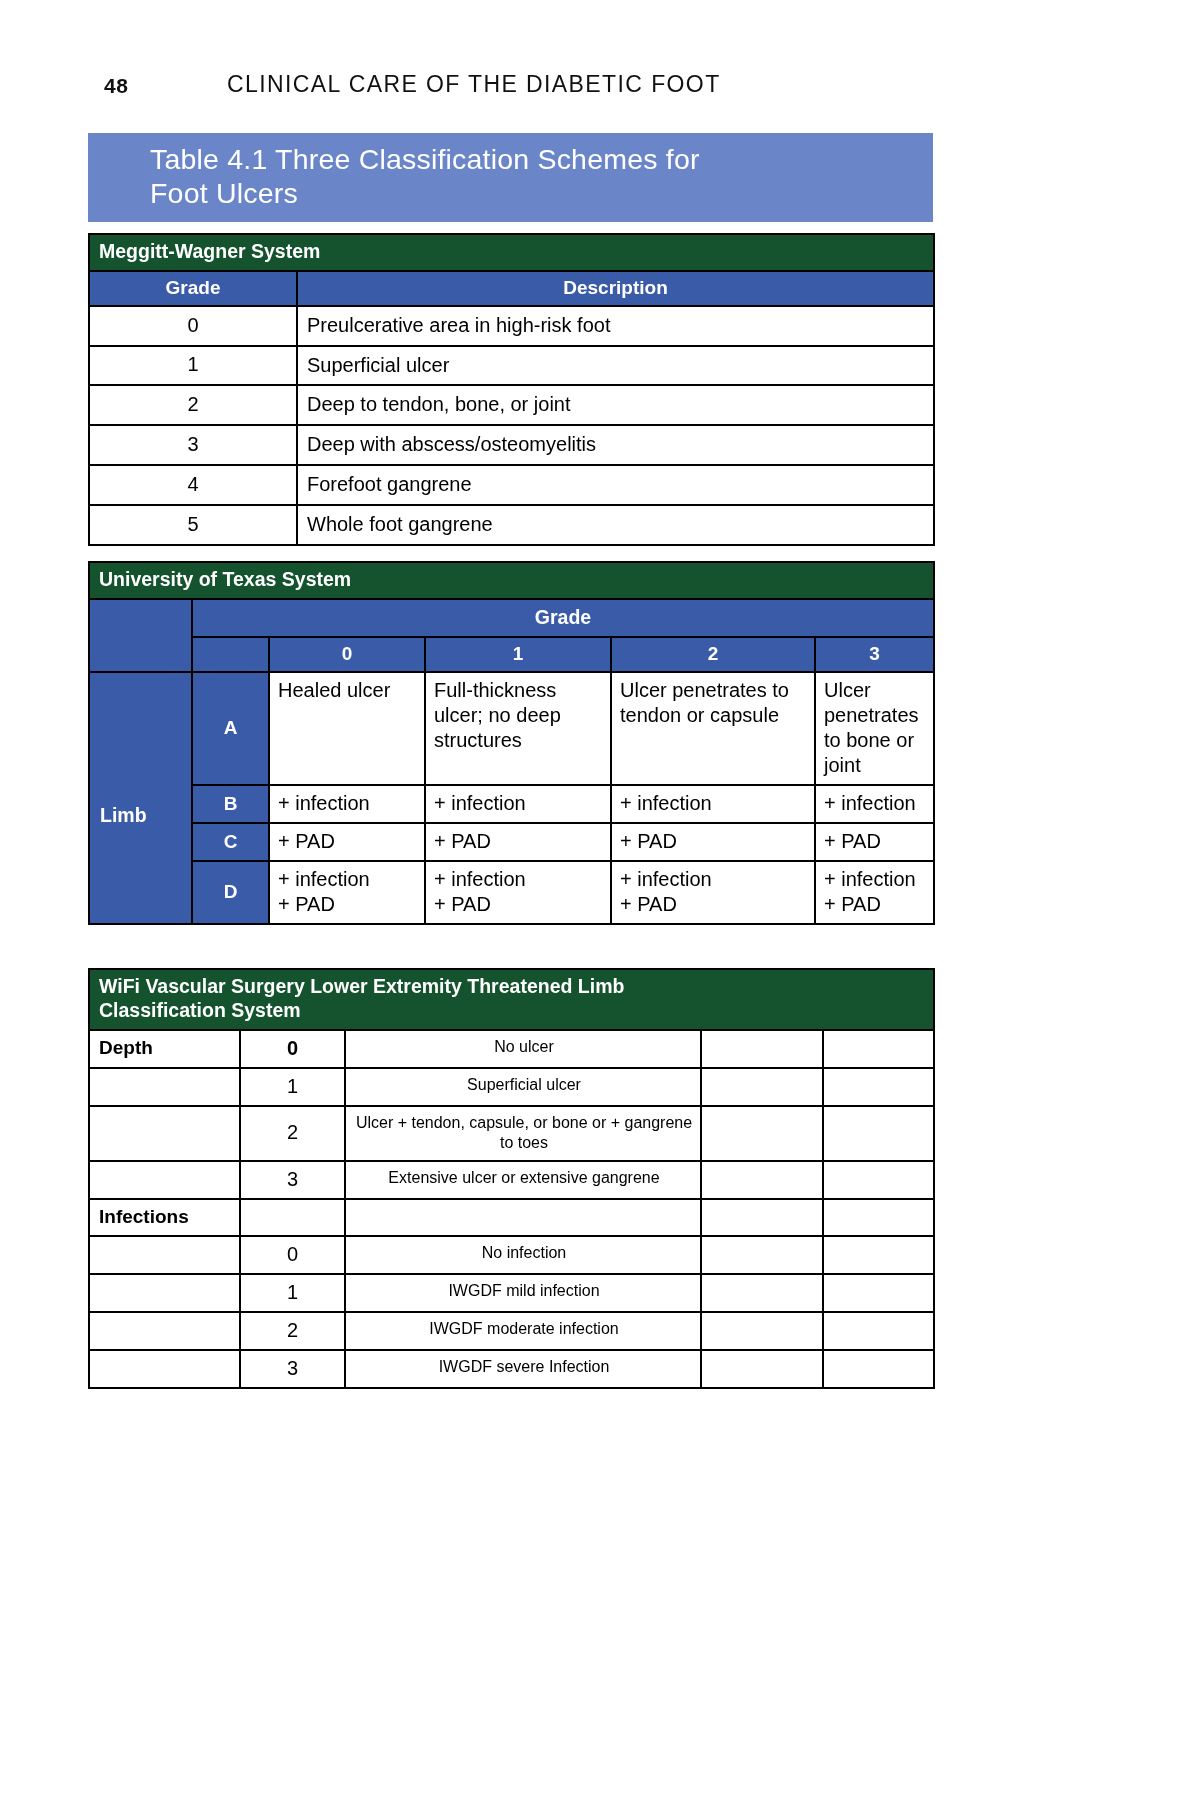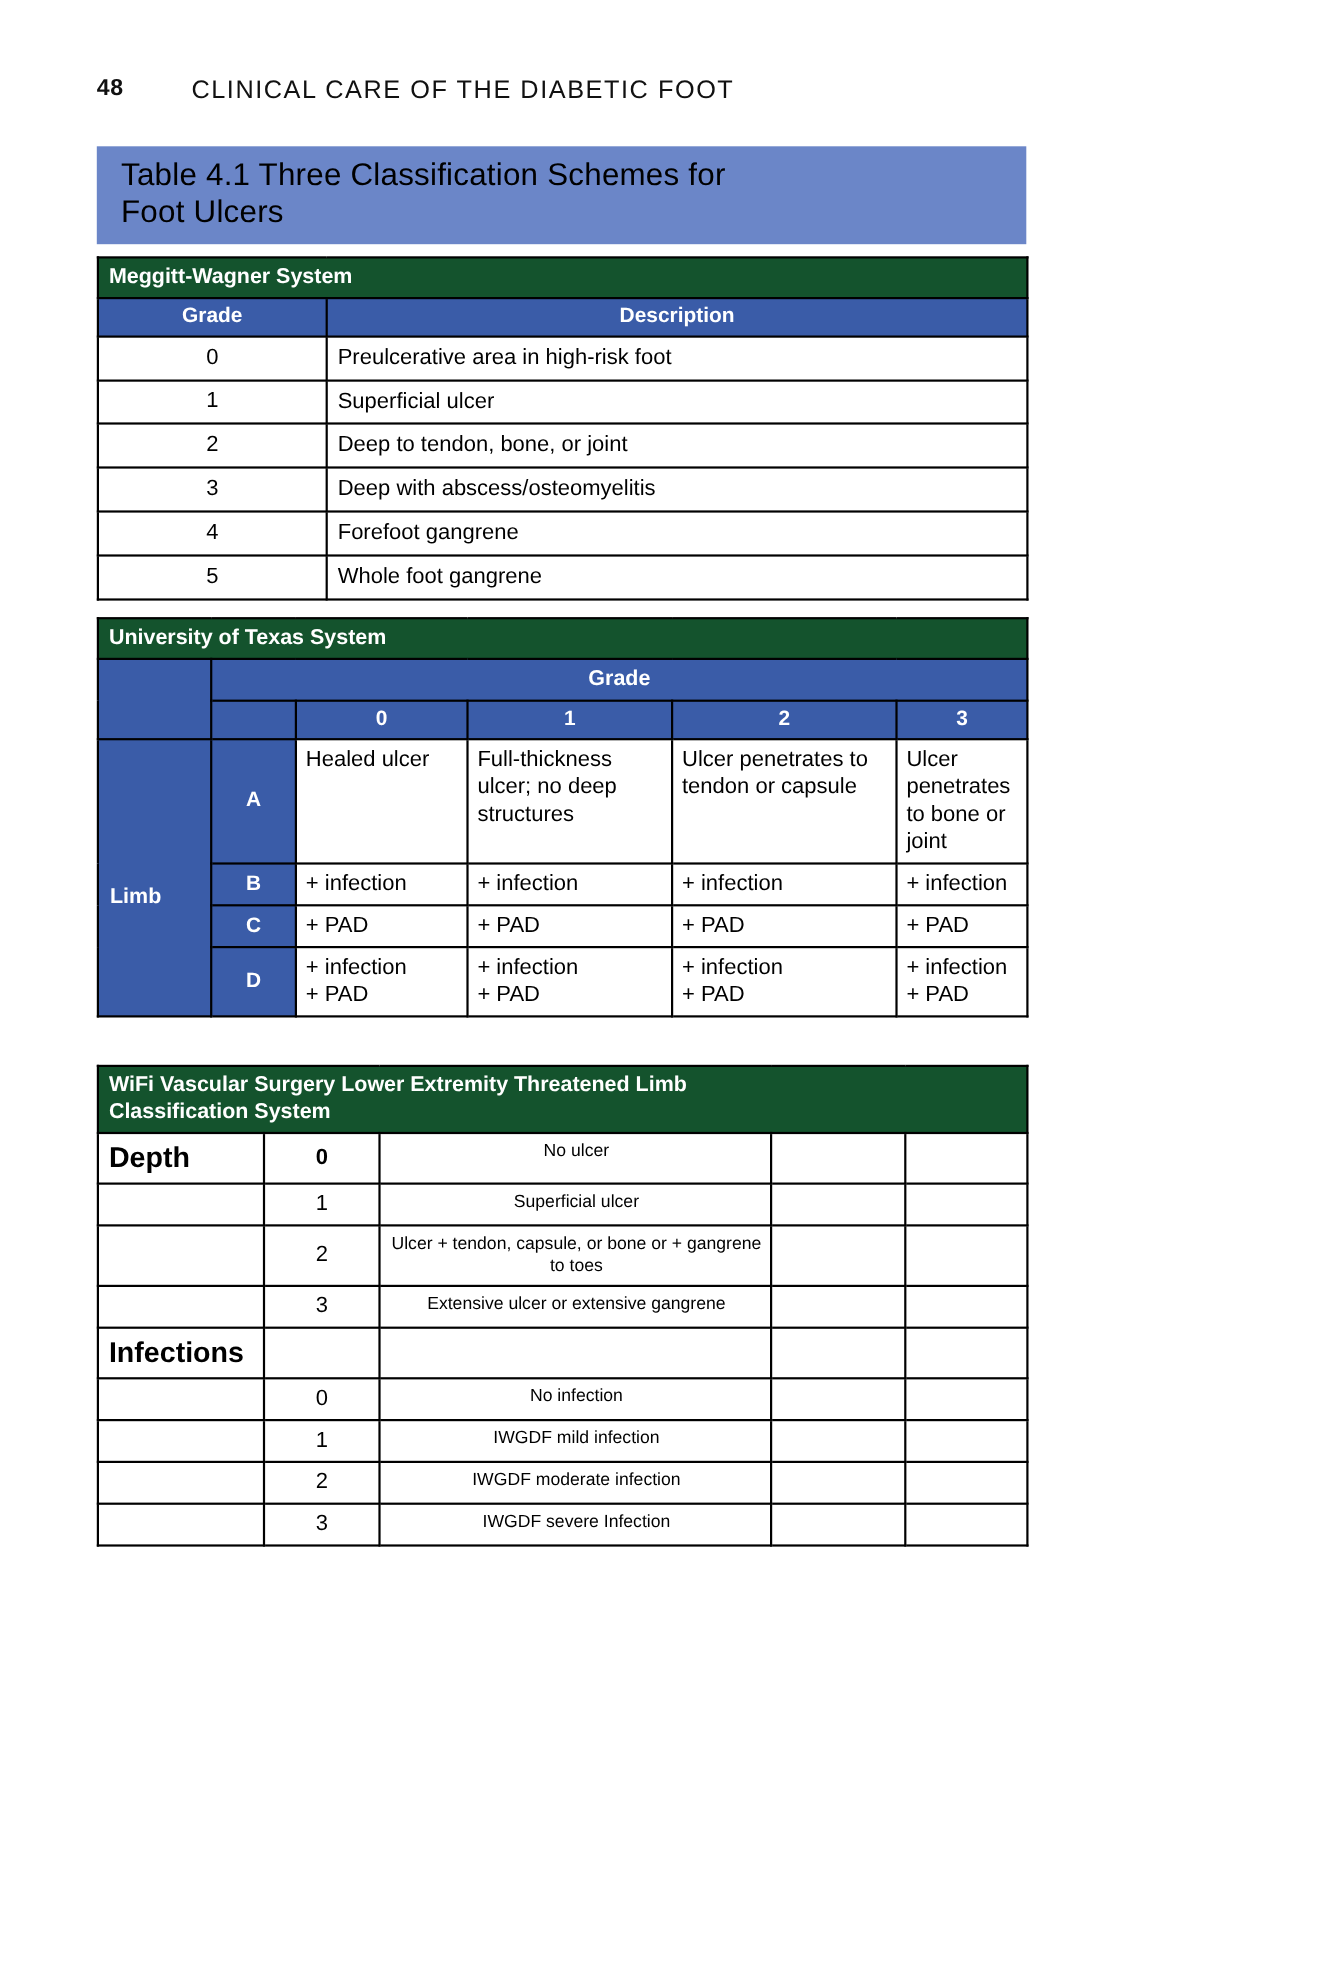--- a/index.html
+++ b/index.html
@@ -18,26 +18,27 @@
   .page {
     position: absolute;
     left: 0; top: 0;
     width: 1200px;
     height: 1800px;
     background: #ffffff;
   }
   
   .runhead {
     position: absolute;
-    left: 88px;
+    left: 104px;
     top: 68px;
     width: 860px;
     height: 30px;
     display: flex;
-    align-items: flex-start;
+    align-items: flex-end;
+    gap: 37px;
   }
   .runhead .pagenum {
     font-size: 21px;
     font-weight: bold;
     letter-spacing: 0.5px;
     color: #111;
     width: 86px;
   }
   .runhead .bookname {
     font-size: 23px;
@@ -52,25 +53,26 @@
     position: absolute;
     left: 88px;
     top: 133px;
     width: 845px;
     min-height: 78px;
     background: #6b86c8;
     box-sizing: border-box;
     padding: 10px 18px 12px 22px;
   }
   .title-banner .ttl {
-    color: #000000;
+    color: #ffffff;
     font-size: 28.5px;
     font-weight: 400;
     line-height: 1.18;
     letter-spacing: 0.2px;
+    margin-left: 40px;
   }
 
   
   .tbl {
     position: absolute;
     border-collapse: collapse;
     table-layout: fixed;
     border: 2.5px solid #000;
     background: #fff;
   }
@@ -179,21 +181,21 @@
   .wifi-num.plain { font-weight: normal; }
   .wifi-desc {
     text-align: center;
     font-size: 16px;
     padding: 6px 6px 7px 8px !important;
     vertical-align: top !important;
     line-height: 1.26;
   }
   .wifi-cat {
     font-weight: bold;
-    font-size: 26px;
+    font-size: 19px;
     text-align: left;
     padding: 6px 4px 7px 9px !important;
     vertical-align: middle !important;
   }
 </style>
 </head>
 <body>
 
 <div class="page">
 

